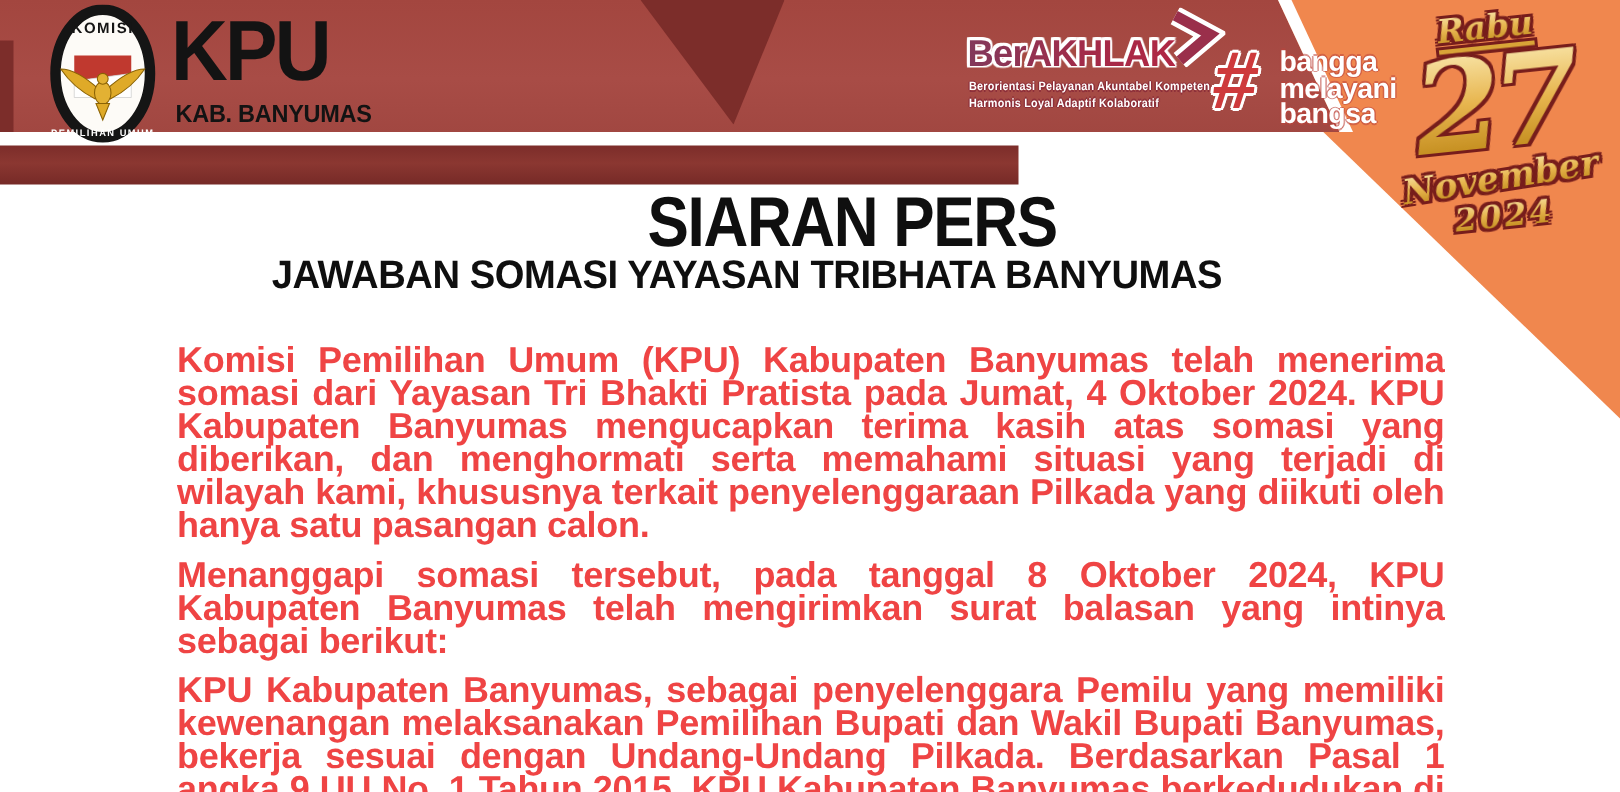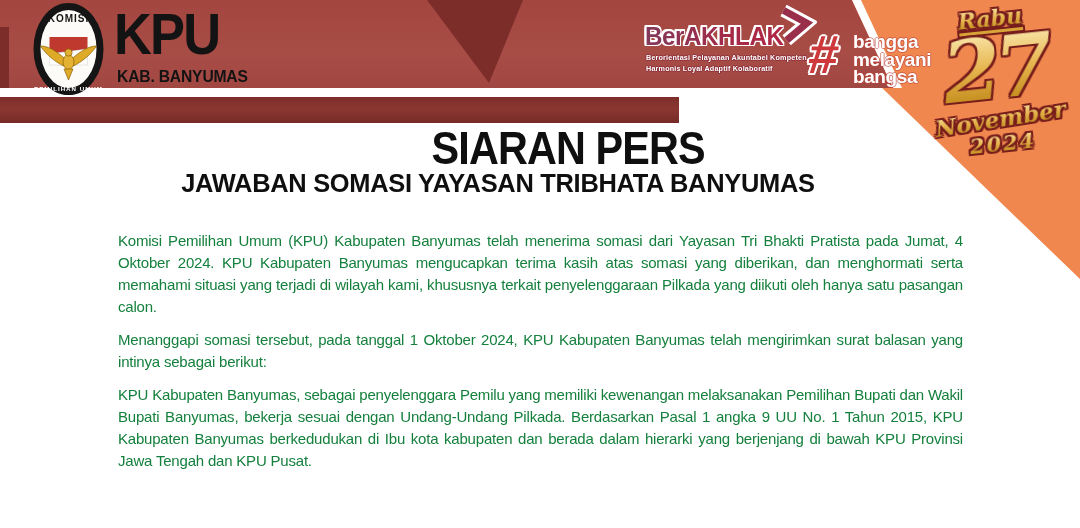--- a/index.html
+++ b/index.html
@@ -88,21 +88,21 @@
     display:inline-block;font-size:47px;font-weight:bold;color:#0f0f0f;
     letter-spacing:-1px;transform:scaleX(.88);
   }
   .subtitle-wrap{position:absolute;left:0;top:170px;width:995px;text-align:center;line-height:1;}
   .subtitle-wrap span{
     display:inline-block;font-size:26.5px;font-weight:bold;color:#0f0f0f;
     letter-spacing:-.3px;transform:scaleX(.96);
   }
   .body-text{position:absolute;left:118px;top:230px;width:845px;}
   .body-text p{
-    margin:0 0 11px;font-size:15px;line-height:22px;font-weight:normal;color:#15803d;
+    margin:0 0 11px;font-size:24px;line-height:22px;font-weight:bold;color:#ef4444;
     text-align:justify;letter-spacing:-.2px;
   }
 </style>
 </head>
 <body>
 
 <div class="page">
 
   <div class="orange-corner"></div>
   <div class="header-band"></div>
@@ -157,17 +157,17 @@
 
   <div class="title-wrap">
     <span>SIARAN PERS</span>
   </div>
   <div class="subtitle-wrap">
     <span>JAWABAN SOMASI YAYASAN TRIBHATA BANYUMAS</span>
   </div>
 
   <div class="body-text">
     <p>Komisi Pemilihan Umum (KPU) Kabupaten Banyumas telah menerima somasi dari Yayasan Tri Bhakti Pratista pada Jumat, 4 Oktober 2024. KPU Kabupaten Banyumas mengucapkan terima kasih atas somasi yang diberikan, dan menghormati serta memahami situasi yang terjadi di wilayah kami, khususnya terkait penyelenggaraan Pilkada yang diikuti oleh hanya satu pasangan calon.</p>
-    <p>Menanggapi somasi tersebut, pada tanggal 1 Oktober 2024, KPU Kabupaten Banyumas telah mengirimkan surat balasan yang intinya sebagai berikut:</p>
+    <p>Menanggapi somasi tersebut, pada tanggal 8 Oktober 2024, KPU Kabupaten Banyumas telah mengirimkan surat balasan yang intinya sebagai berikut:</p>
     <p>KPU Kabupaten Banyumas, sebagai penyelenggara Pemilu yang memiliki kewenangan melaksanakan Pemilihan Bupati dan Wakil Bupati Banyumas, bekerja sesuai dengan Undang-Undang Pilkada. Berdasarkan Pasal 1 angka 9 UU No. 1 Tahun 2015, KPU Kabupaten Banyumas berkedudukan di Ibu kota kabupaten dan berada dalam hierarki yang berjenjang di bawah KPU Provinsi Jawa Tengah dan KPU Pusat.</p>
   </div>
 
 </div>
 
 </body></html>

